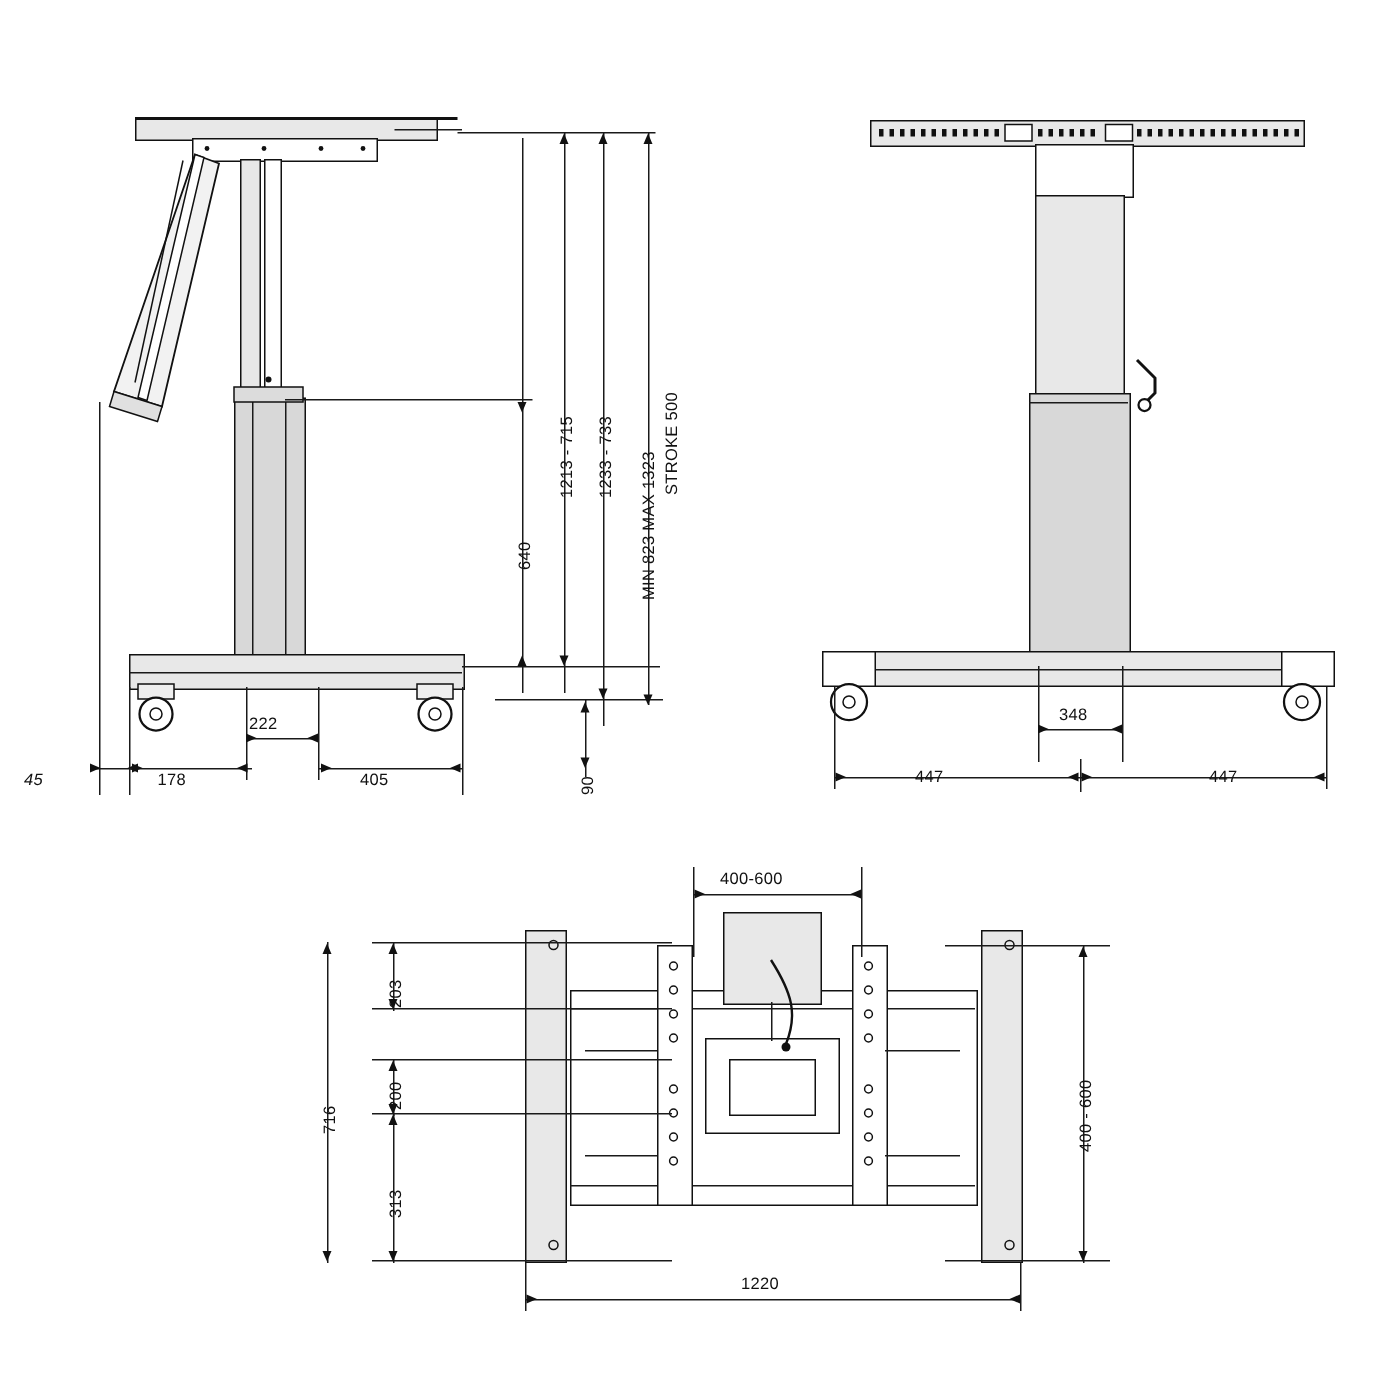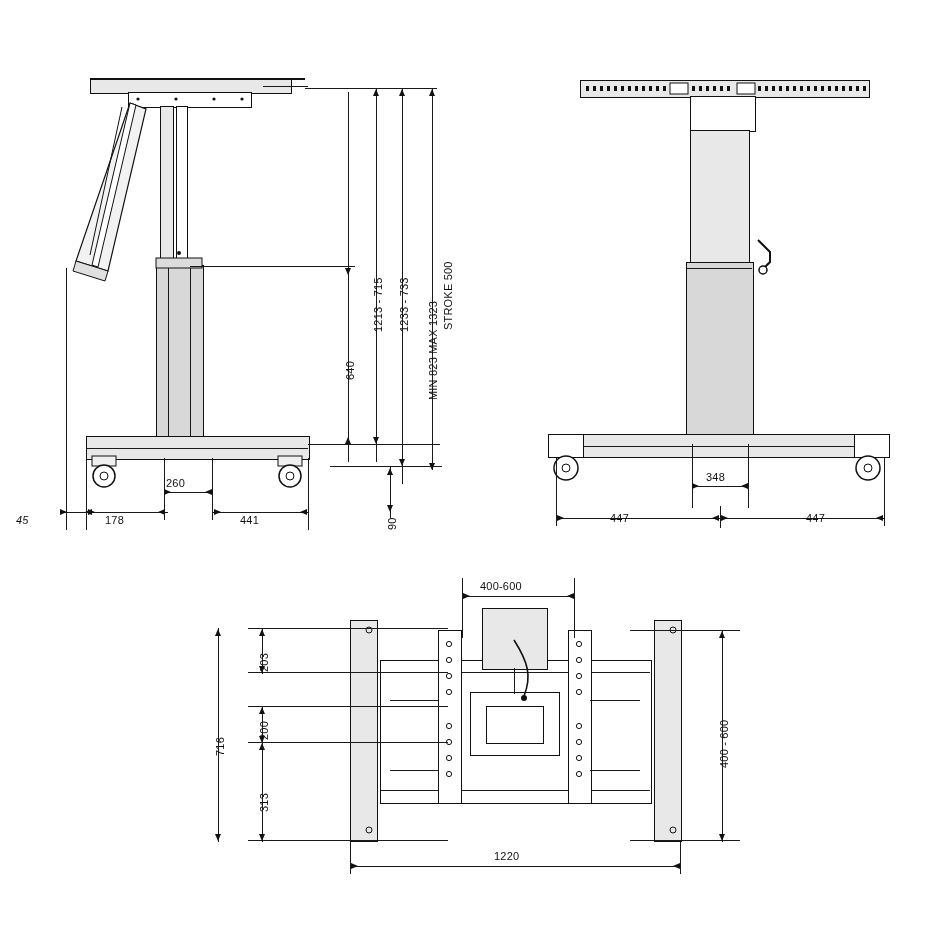--- a/index.html
+++ b/index.html
@@ -81,26 +81,26 @@
     <div class="dim" style="left:16px;top:514px;font-style:italic;">45</div>
 
     <div class="ln h" style="left:86px;top:512px;width:82px;"></div>
     <div class="arw r" style="left:88px;top:509px;"></div>
     <div class="arw l" style="left:158px;top:509px;"></div>
     <div class="dim" style="left:105px;top:514px;">178</div>
 
     <div class="ln h" style="left:164px;top:492px;width:48px;"></div>
     <div class="arw r" style="left:164px;top:489px;"></div>
     <div class="arw l" style="left:205px;top:489px;"></div>
-    <div class="dim" style="left:166px;top:477px;">260</div>
+    <div class="dim" style="left:166px;top:477px;">222</div>
 
     <div class="ln h" style="left:212px;top:512px;width:96px;"></div>
     <div class="arw r" style="left:214px;top:509px;"></div>
     <div class="arw l" style="left:300px;top:509px;"></div>
-    <div class="dim" style="left:240px;top:514px;">441</div>
+    <div class="dim" style="left:240px;top:514px;">405</div>
 
     <div class="ln h" style="left:305px;top:88px;width:132px;"></div>
     <div class="ln h" style="left:190px;top:266px;width:165px;"></div>
     <div class="ln h" style="left:308px;top:444px;width:132px;"></div>
     <div class="ln h" style="left:330px;top:466px;width:112px;"></div>
 
     <div class="ln v" style="left:348px;top:92px;height:370px;"></div>
     <div class="arw d" style="left:345px;top:268px;"></div>
     <div class="arw u" style="left:345px;top:437px;"></div>
     <div class="dim rot" style="left:344px;top:380px;">640</div>

